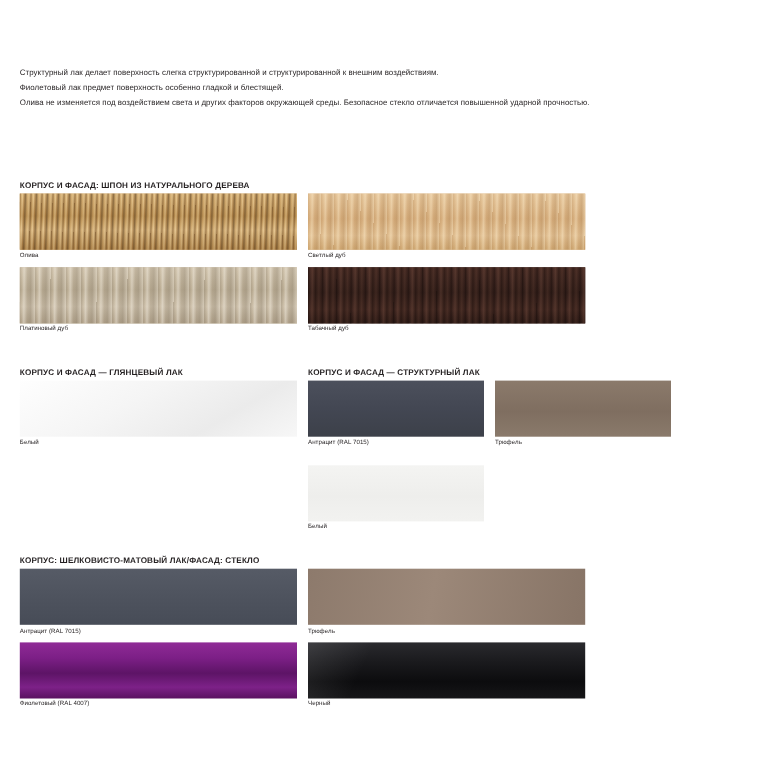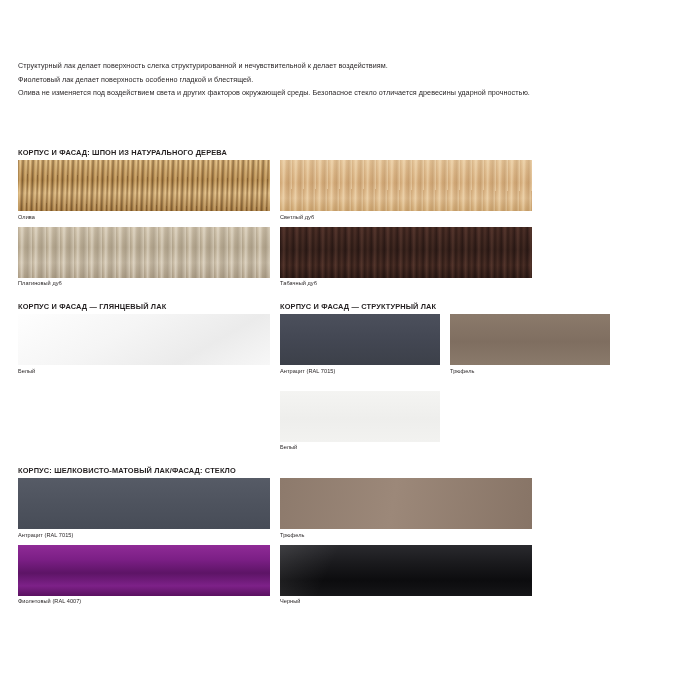--- a/index.html
+++ b/index.html
@@ -35,21 +35,21 @@
     letter-spacing: 0.05px;
   }
   .intro b {
     font-weight: normal;
   }
   .section-title {
     font-size: 7.4px;
     font-weight: bold;
     letter-spacing: 0.15px;
     color: #231f20;
-    margin: 0 0 3px 0;
+    margin: 16px 0 3px 0;
     text-transform: uppercase;
   }
   .sections {
     position: absolute;
     left: 18px;
     top: 148px;
     width: 668px;
   }
   .block {
     margin-bottom: 9px;
@@ -155,27 +155,27 @@
   .sw-small { width: 160px; }
   .sw-small .swatch { width: 160px; }
 </style>
 </head>
 <body>
 
 <div class="page">
 
   <div class="intro">
     <p>
-      <b>Структурный лак</b><span> делает поверхность слегка структурированной и нечувствительной к делает воздействиям.</span>
+      <b>Структурный лак</b><span> делает поверхность слегка структурированной и структурированной к внешним воздействиям.</span>
     </p>
     <p>
-      <b>Фиолетовый лак</b><span> делает поверхность особенно гладкой и блестящей.</span>
+      <b>Фиолетовый лак</b><span> предмет поверхность особенно гладкой и блестящей.</span>
     </p>
     <p>
-      <b>Олива</b><span> не изменяется под воздействием света и других факторов окружающей среды. Безопасное стекло отличается древесины ударной прочностью.</span>
+      <b>Олива</b><span> не изменяется под воздействием света и других факторов окружающей среды. Безопасное стекло отличается повышенной ударной прочностью.</span>
     </p>
   </div>
 
   <div class="sections">
 
     <div class="block">
       <div class="section-title">КОРПУС И ФАСАД: ШПОН ИЗ НАТУРАЛЬНОГО ДЕРЕВА</div>
       <div class="grid">
         <div class="swatch-wrap">
           <span class="swatch tex-oliva"></span>

